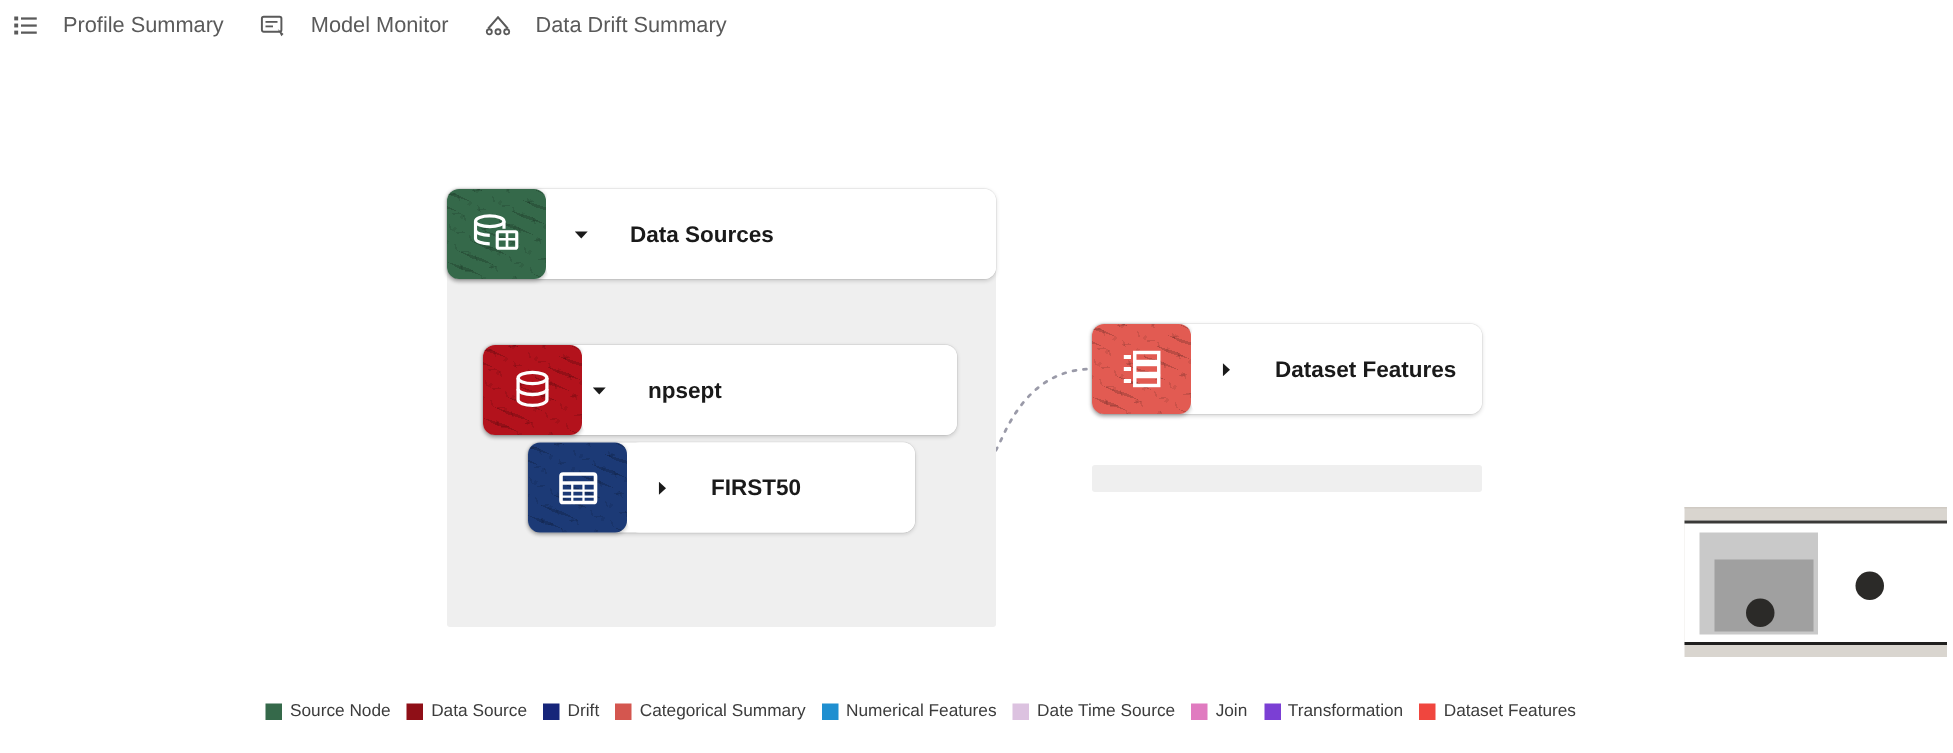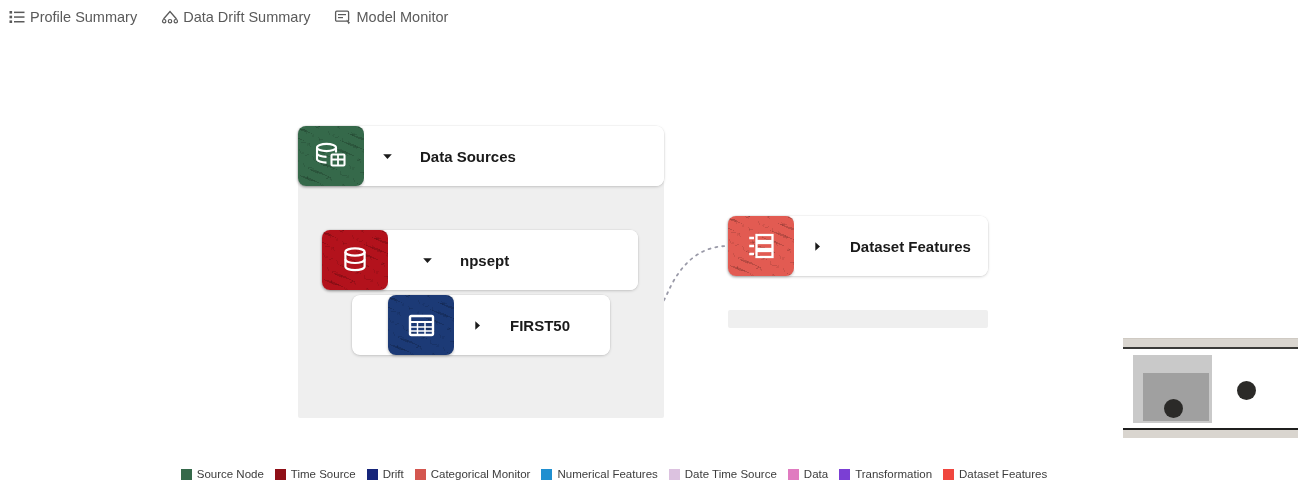--- a/index.html
+++ b/index.html
@@ -13,21 +13,21 @@
 
   #root { position: relative; width: 1302px; height: 502px; background:#fff; }
 
   
   .tabbar {
     position: absolute; left: 0; top: 0;
     width: 1302px; height: 40px;
     display: flex; align-items: flex-start;
   }
   .tab {
-    display: flex; align-items: center; gap: 4px;
+    display: flex; align-items: center; gap: 16px;
     height: 34px;
     padding: 0 0 0 0;
     color: #5a5a5a;
     font-size: 14.5px;
     white-space: nowrap;
     cursor: pointer;
     position: relative;
   }
   .tab .tab-label { line-height: 1; padding-top:1px; }
   .tab.active { color: #111111; font-weight: bold; }
@@ -151,39 +151,39 @@
           <rect x="6" y="8.3" width="10.5" height="1.5" fill="#5a5a5a"></rect>
           <rect x="6" y="13" width="10.5" height="1.5" fill="#5a5a5a"></rect>
         </svg>
       </span>
       <span class="tab-label">Profile Summary</span>
     </div>
 
     <div class="tab" style="margin-left:24px;">
       <span class="tab-icon">
         <svg viewBox="0 0 18 18" width="18" height="18">
+          <rect x="1.6" y="3.2" width="13" height="10" rx="1.2" fill="none" stroke="#5a5a5a" stroke-width="1.3"></rect>
+          <rect x="4" y="6" width="8" height="1.2" fill="#5a5a5a"></rect>
+          <rect x="4" y="9" width="5" height="1.2" fill="#5a5a5a"></rect>
+          <path d="M12.2 11.4 L16 14.6 L14.6 16.2 Z" fill="#5a5a5a"></path>
+        </svg>
+      </span>
+      <span class="tab-label">Model Monitor</span>
+    </div>
+
+    <div class="tab" style="margin-left:24px;">
+      <span class="tab-icon">
+        <svg viewBox="0 0 18 18" width="18" height="18">
           <path d="M2.5 11 L9 3.5 L15.5 11" fill="none" stroke="#5a5a5a" stroke-width="1.3"></path>
           <circle cx="3.2" cy="13.2" r="1.7" fill="none" stroke="#5a5a5a" stroke-width="1.2"></circle>
           <circle cx="9" cy="13.2" r="1.7" fill="none" stroke="#5a5a5a" stroke-width="1.2"></circle>
           <circle cx="14.8" cy="13.2" r="1.7" fill="none" stroke="#5a5a5a" stroke-width="1.2"></circle>
         </svg>
       </span>
       <span class="tab-label">Data Drift Summary</span>
-    </div>
-
-    <div class="tab" style="margin-left:24px;">
-      <span class="tab-icon">
-        <svg viewBox="0 0 18 18" width="18" height="18">
-          <rect x="1.6" y="3.2" width="13" height="10" rx="1.2" fill="none" stroke="#5a5a5a" stroke-width="1.3"></rect>
-          <rect x="4" y="6" width="8" height="1.2" fill="#5a5a5a"></rect>
-          <rect x="4" y="9" width="5" height="1.2" fill="#5a5a5a"></rect>
-          <path d="M12.2 11.4 L16 14.6 L14.6 16.2 Z" fill="#5a5a5a"></path>
-        </svg>
-      </span>
-      <span class="tab-label">Model Monitor</span>
     </div>
 
 
   </div>
 
   <div class="canvas">
 
     <svg class="edge-layer" viewBox="0 0 1302 420">
       <path d="M 610 285 C 655 285 660 268 668 252 C 678 230 695 206 728 206" fill="none" stroke="#9a9aa8" stroke-width="1.8" stroke-dasharray="2 5" stroke-linecap="round"></path>
     </svg>
@@ -217,31 +217,31 @@
 
     <div class="node" style="left:322px; top:190px; width:316px; height:60px;">
       <div class="node-icon" style="width:66px; height:60px; background:#b3121c;">
         <span class="noise"></span>
         <svg width="30" height="30" viewBox="0 0 30 30">
           <ellipse cx="15" cy="7" rx="9.6" ry="3.7" fill="none" stroke="#fff" stroke-width="2.2"></ellipse>
           <path d="M5.4 7 V21.5 c0 2.05 4.3 3.7 9.6 3.7 s9.6 -1.65 9.6 -3.7 V7" fill="none" stroke="#fff" stroke-width="2.2"></path>
           <path d="M5.4 14.3 c0 2.05 4.3 3.7 9.6 3.7 s9.6 -1.65 9.6 -3.7" fill="none" stroke="#fff" stroke-width="2.2"></path>
         </svg>
       </div>
-      <div class="node-body" style="padding-left:28px;">
+      <div class="node-body" style="padding-left:0;">
         <span class="caret" style="width:22px;">
           <svg width="13" height="13" viewBox="0 0 13 13">
               <path d="M2.2 4.3 L6.5 9 L10.8 4.3 Z" fill="#1a1a1a"></path>
             </svg>
         </span>
         <span class="node-label" style="font-size:15px; margin-left:22px;">npsept</span>
       </div>
     </div>
 
-    <div class="node" style="left:352px; top:255px; width:258px; height:60px;padding-left:36px;">
+    <div class="node" style="left:352px; top:255px; width:258px; height:60px;">
       <div class="node-icon" style="width:66px; height:60px; background:#1c3a76;">
         <span class="noise"></span>
         <svg width="29" height="29" viewBox="0 0 29 29">
           <rect x="3" y="5" width="23" height="19" rx="1.4" fill="none" stroke="#fff" stroke-width="2.4"></rect>
           <path d="M3 11 H26" stroke="#fff" stroke-width="2.2"></path>
           <path d="M3 16 H26 M3 20 H26" stroke="#fff" stroke-width="1.5"></path>
           <path d="M10.5 11 V24 M18 11 V24" stroke="#fff" stroke-width="1.5"></path>
         </svg>
       </div>
       <div class="node-body" style="padding-left:12px;">
@@ -285,41 +285,41 @@
     </div>
   </div>
 
   <div class="legend">
     <span class="legend-item">
       <span class="legend-swatch" style="background:#35694a"></span>
       <span>Source Node</span>
     </span>
     <span class="legend-item">
       <span class="legend-swatch" style="background:#8f0f17"></span>
-      <span>Time Source</span>
+      <span>Data Source</span>
     </span>
     <span class="legend-item">
       <span class="legend-swatch" style="background:#16257a"></span>
       <span>Drift</span>
     </span>
     <span class="legend-item">
       <span class="legend-swatch" style="background:#d4564f"></span>
-      <span>Categorical Monitor</span>
+      <span>Categorical Summary</span>
     </span>
     <span class="legend-item">
       <span class="legend-swatch" style="background:#1f8fd0"></span>
       <span>Numerical Features</span>
     </span>
     <span class="legend-item">
       <span class="legend-swatch" style="background:#dcc2e0"></span>
       <span>Date Time Source</span>
     </span>
     <span class="legend-item">
       <span class="legend-swatch" style="background:#e07bc0"></span>
-      <span>Data</span>
+      <span>Join</span>
     </span>
     <span class="legend-item">
       <span class="legend-swatch" style="background:#7b3fd4"></span>
       <span>Transformation</span>
     </span>
     <span class="legend-item">
       <span class="legend-swatch" style="background:#f0463e"></span>
       <span>Dataset Features</span>
     </span>
   </div>

